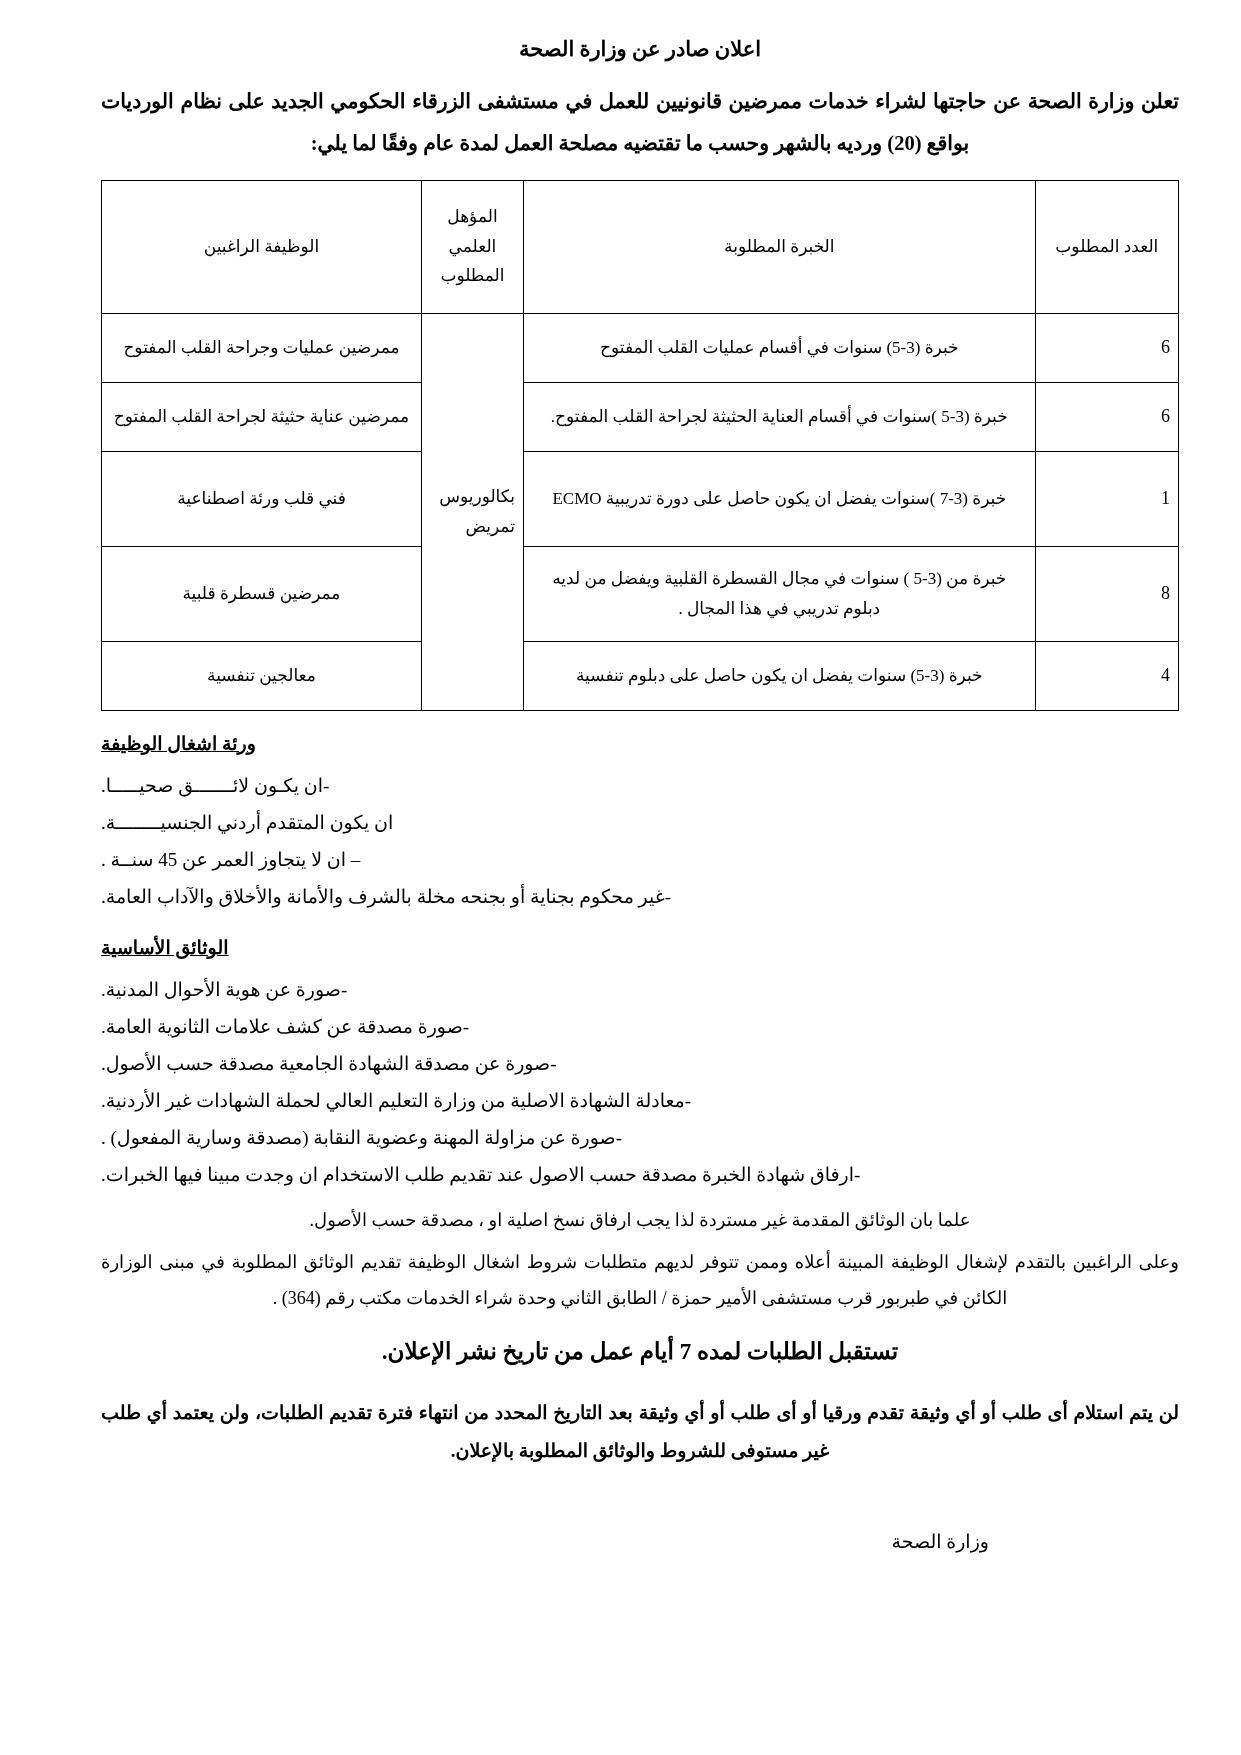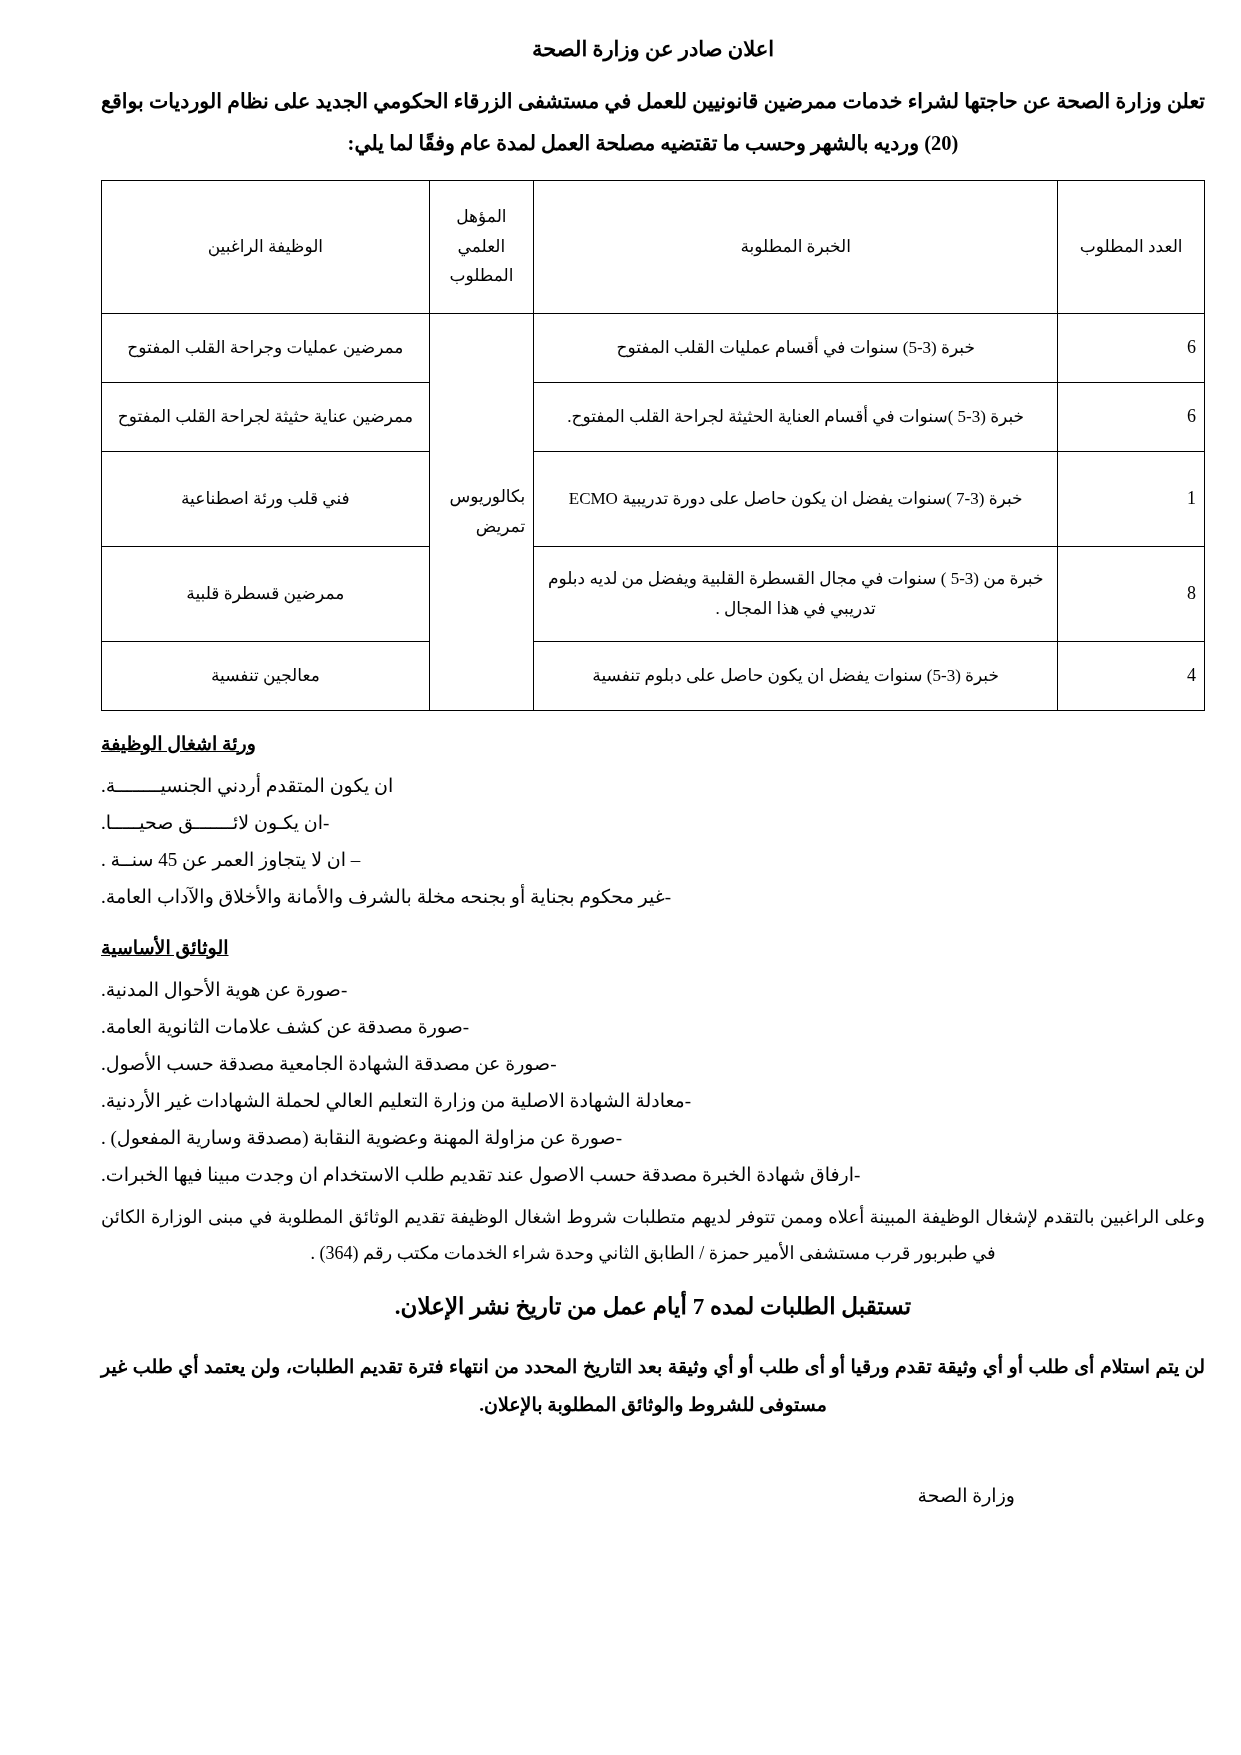--- a/index.html
+++ b/index.html
@@ -14,21 +14,21 @@
     font-family: "Liberation Serif", "DejaVu Serif", serif;
     color: #000000;
     direction: rtl;
     position: relative;
     overflow: hidden;
   }
   .page {
     box-sizing: border-box;
     width: 1202px;
     min-height: 1755px;
-    padding: 26px 36px 20px 62px;
+    padding: 26px 62px 20px 62px;
   }
 
   .doc-title {
     text-align: center;
     font-weight: bold;
     font-size: 21px;
     line-height: 1.5;
     margin: 8px 0 14px 0;
     letter-spacing: 0.2px;
   }
@@ -186,36 +186,37 @@
       <tr>
         <td class="count-cell">4</td>
         <td class="exp-cell">خبرة (3-5) سنوات  يفضل ان يكون حاصل على دبلوم تنفسية</td>
         <td class="job-cell">معالجين تنفسية</td>
       </tr>
     </tbody>
   </table>
 
   <div class="section-head">ورئة اشغال الوظيفة</div>
   <ul class="lines">
+    <li>-ان يكـون لائـــــــق صحيـــــا.</li>
     <li>ان يكون المتقدم أردني الجنسيــــــــة.</li>
-    <li>-ان يكـون لائـــــــق صحيـــــا.</li>
     <li>– ان لا يتجاوز العمر عن 45 سنــة .</li>
     <li>-غير محكوم بجناية أو بجنحه مخلة بالشرف والأمانة والأخلاق والآداب العامة.</li>
   </ul>
 
   <div class="section-head">الوثائق الأساسية</div>
   <ul class="lines">
     <li>-صورة عن هوية الأحوال المدنية.</li>
     <li>-صورة مصدقة عن كشف علامات الثانوية العامة.</li>
     <li>-صورة عن مصدقة الشهادة الجامعية مصدقة حسب الأصول.</li>
     <li>-معادلة الشهادة الاصلية من وزارة التعليم العالي لحملة الشهادات غير الأردنية.</li>
     <li>-صورة عن مزاولة المهنة وعضوية النقابة (مصدقة وسارية المفعول) .</li>
     <li>-ارفاق شهادة الخبرة مصدقة حسب الاصول عند تقديم طلب الاستخدام ان وجدت مبينا فيها الخبرات.</li>
   </ul>
 
+  <p class="note">علما بان الوثائق المقدمة غير مستردة لذا يجب ارفاق نسخ اصلية او ، مصدقة حسب الأصول.</p>
 
   <p class="note-block">وعلى الراغبين بالتقدم لإشغال الوظيفة المبينة أعلاه وممن تتوفر لديهم متطلبات شروط اشغال الوظيفة تقديم الوثائق المطلوبة في مبنى الوزارة الكائن في طبربور قرب مستشفى الأمير حمزة / الطابق الثاني  وحدة شراء الخدمات مكتب رقم (364) .</p>
 
   <p class="deadline">تستقبل الطلبات لمده 7 أيام عمل من تاريخ نشر الإعلان.</p>
 
   <p class="warning">لن يتم استلام أى طلب أو أي وثيقة تقدم ورقيا أو أى طلب أو أي وثيقة بعد التاريخ المحدد من انتهاء فترة تقديم الطلبات، ولن يعتمد أي طلب غير مستوفى للشروط والوثائق المطلوبة بالإعلان.</p>
 
   <div class="signature">وزارة الصحة</div>
 
 </div>

